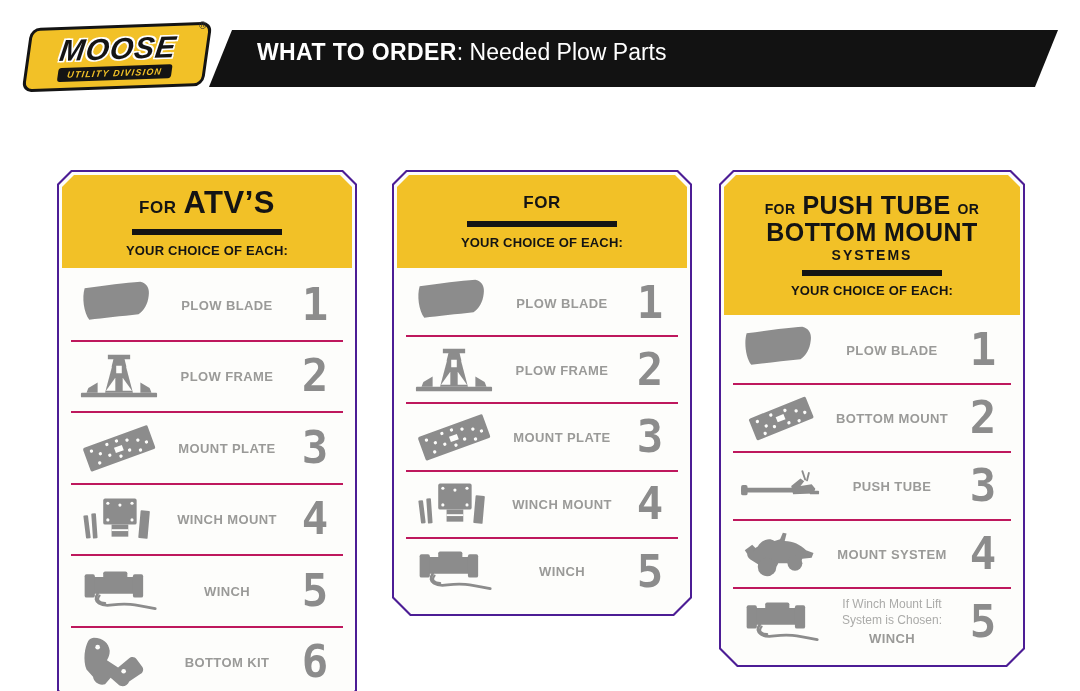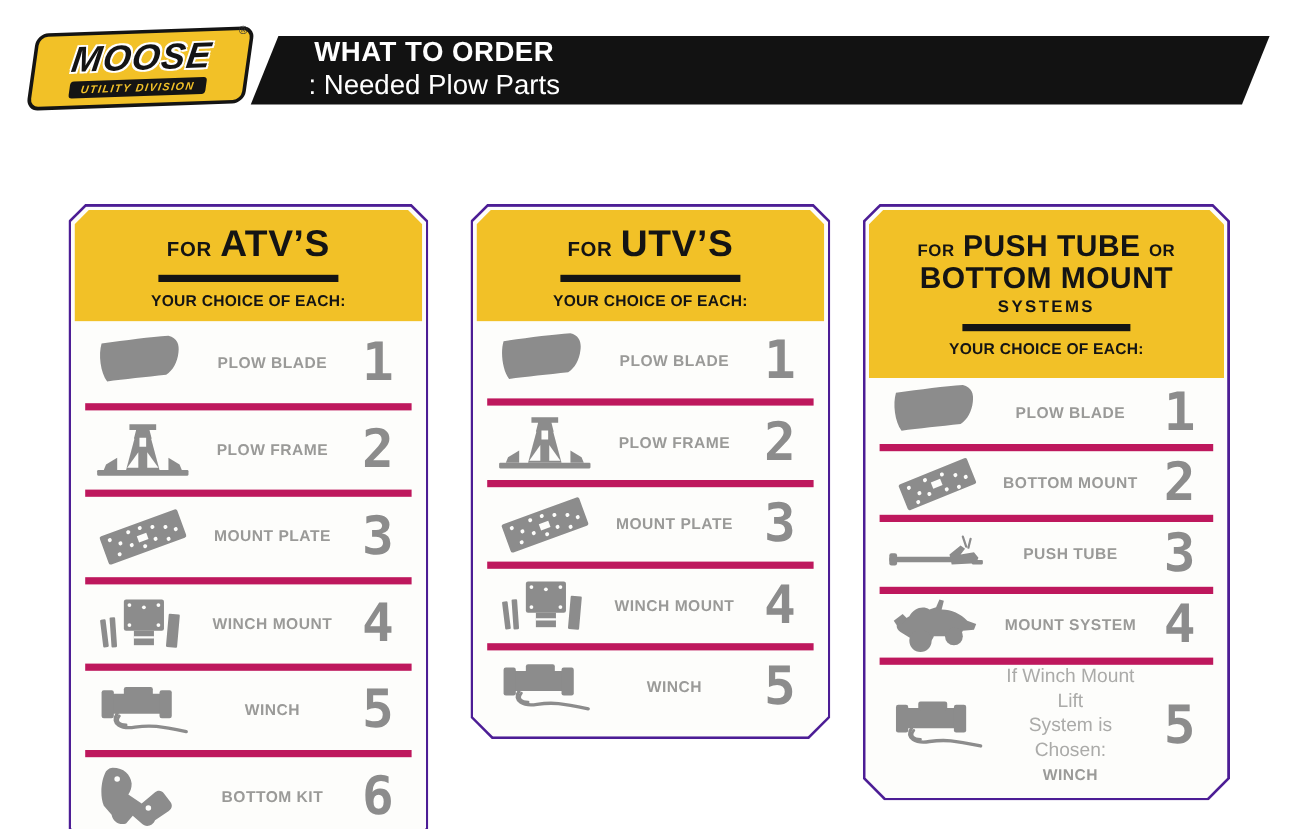--- a/index.html
+++ b/index.html
@@ -3,21 +3,21 @@
 <meta charset="utf-8">
 <style>
   html,body { margin:0; padding:0; background:#ffffff; }
   body { font-family:"Liberation Sans", sans-serif; }
   .page { position:relative; width:1080px; height:691px; background:#ffffff; overflow:hidden; }
 
   
   .banner { position:absolute; left:232px; top:30px; width:826px; height:57px;
             background:#121212; transform:skewX(-22deg); transform-origin:0 0; }
   .banner-text { position:absolute; left:257px; top:30px; height:45px;
-                 display:flex; align-items:center; color:#ffffff; font-size:23px; white-space:pre;flex-direction:column; }
+                 display:flex; align-items:center; color:#ffffff; font-size:23px; white-space:pre; }
   .bt-bold { font-weight:700; letter-spacing:0.4px; }
   .bt-reg  { font-weight:400; }
 
   .logo { position:absolute; left:26px; top:25px; width:182px; height:64px;
           transform:rotate(-2deg) skewX(-10deg); background:#141414; border-radius:10px; }
   .logo-face { position:absolute; inset:3px; background:#F2C127; border-radius:7px;
                display:flex; flex-direction:column; align-items:center; justify-content:center; }
   .logo-brand { font-size:30px; font-weight:800; font-style:italic; color:#141414;
                 letter-spacing:1px; line-height:1;
                 text-shadow:-1.5px -1.5px 0 #fff, 1.5px -1.5px 0 #fff, -1.5px 1.5px 0 #fff, 1.5px 1.5px 0 #fff; }
@@ -42,26 +42,26 @@
   .t-big { font-size:31px; font-weight:800; letter-spacing:0.5px; }
   .t-for3 { font-size:14px; font-weight:700; letter-spacing:0.4px; }
   .t-big3 { font-size:25px; font-weight:800; letter-spacing:0.4px; line-height:1.05; }
   .t-sys  { font-size:14px; font-weight:800; letter-spacing:2px; margin-top:2px; }
   .rule  { height:6px; width:150px; background:#141414; margin:8px 0 8px; }
   .rule3 { width:140px; margin:7px 0 7px; }
   .subtitle { font-size:13px; font-weight:700; letter-spacing:0.2px; }
 
   .rows { flex:1; display:flex; flex-direction:column; padding:2px 12px 10px; }
   .row { flex:1; display:flex; align-items:center; }
-  .row + .row { border-top:6px solid #be185d; }
+  .row + .row { border-top:2px solid #be185d; }
   .icon-box { width:96px; display:flex; justify-content:center; align-items:center; }
   .part-svg { width:84px; height:52px; fill:#8C8C8C; }
   .label-box { flex:1; text-align:center; }
   .part-label { font-size:13px; font-weight:700; color:#9A9A98; letter-spacing:0.4px; }
-  .note-line { font-size:16px; color:#ABABA9; line-height:1.3; }
+  .note-line { font-size:12px; color:#ABABA9; line-height:1.3; }
   .part-num { width:56px; text-align:center; font-family:"DejaVu Sans Mono", monospace;
               font-size:44px; font-weight:700; color:#8C8C8C; line-height:0.9; }
 
   .card-atv { left:57px;  top:122px; width:300px; height:539px; }
   .card-utv { left:392px; top:122px; width:300px; height:446px; }
   .card-pt  { left:719px; top:122px; width:306px; height:497px; }
 </style>
 </head>
 <body>
 
@@ -234,21 +234,20 @@
         </div>
       </div>
     </div>
   </section>
 
   <section class="card card-utv">
     <div class="card-inner">
       <div class="card-head">
         <div class="title-line">
           <span class="t-for">FOR</span>
-          <span class="t-big">UTV’S</span>
         </div>
         <div class="rule"></div>
         <div class="subtitle">YOUR CHOICE OF EACH:</div>
       </div>
       <div class="rows">
         <div class="row">
           <div class="icon-box">
               <svg class="part-svg" viewBox="0 0 90 56">
                 <use href="#i-plow-blade"></use>
               </svg>

